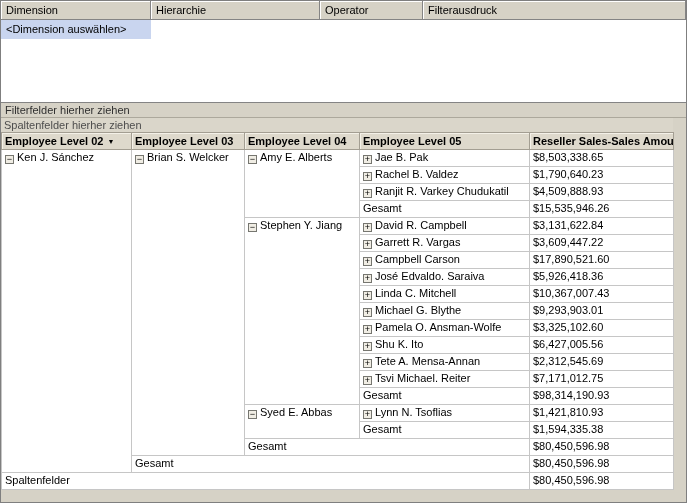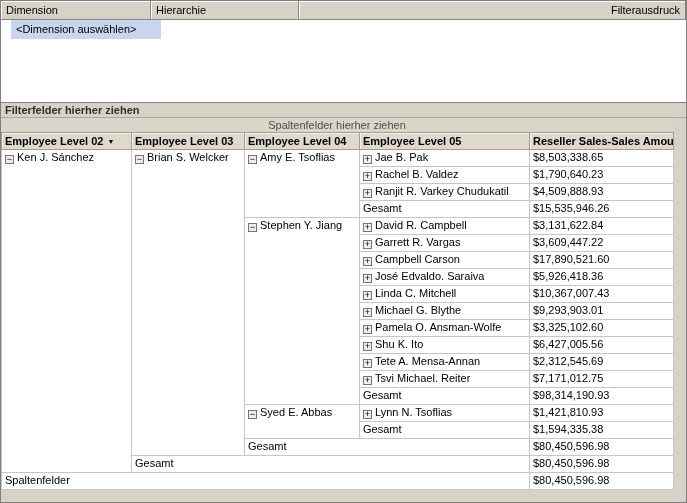--- a/index.html
+++ b/index.html
@@ -15,32 +15,32 @@
   }
 
   
   .filter-area { height:102px; background:#ffffff; border-bottom:1px solid #848484; }
   .fg-headers { display:flex; height:19px; }
   .fg-header {
     background:#d6d2c6; padding:3px 5px; white-space:nowrap; overflow:hidden;
     border-right:1px solid #848484; border-bottom:1px solid #848484;
     box-shadow:inset 1px 1px 0 #ffffff; cursor:default;
   }
-  .fgw0 { width:150px; } .fgw1 { width:148px; } .fgw2 { width:103px; } .fgw3 { flex:1;text-align:right; }
+  .fgw0 { width:150px; } .fgw1 { width:169px; } .fgw2 { width:103px; } .fgw3 { flex:1; }
   .fg-row { display:flex; height:19px; background:#ffffff; }
-  .fg-cell.selected { width:150px; background:#c9d5ef; padding:3px 5px; white-space:nowrap; overflow:hidden;margin-left:10px; }
+  .fg-cell.selected { width:150px; background:#c9d5ef; padding:3px 5px; white-space:nowrap; overflow:hidden; }
 
   
   .filter-drop {
     height:15px; background:#d6d2c6; padding:1px 4px; color:#2f2f2f;
-    border-bottom:1px solid #aca89c; line-height:13px;font-weight:bold;
+    border-bottom:1px solid #aca89c; line-height:13px;
   }
   .col-drop {
     height:14px; width:672px; background:#dad6ca; color:#4d4d4d;
-    text-align:center; padding:1px 3px; line-height:12px;
+    text-align:left; padding:1px 3px; line-height:12px;
   }
 
   
   table.pivot {
     border-collapse:collapse; table-layout:fixed; width:672px;
     background:#fff; font-size:11px;
   }
   .c0 { width:130px; } .c1 { width:113px; } .c2 { width:115px; } .c3 { width:170px; } .c4 { width:144px; }
   table.pivot th {
     height:17px; background:#ded9cc; font-weight:bold; text-align:left;
@@ -65,20 +65,21 @@
 </style>
 </head>
 <body>
 
 <div class="window">
 
   <div class="filter-area">
     <div class="fg-headers">
       <div class="fg-header fgw0">Dimension</div>
       <div class="fg-header fgw1">Hierarchie</div>
+      <div class="fg-header fgw2">Operator</div>
       <div class="fg-header fgw3">Filterausdruck</div>
     </div>
     <div class="fg-row">
       <div class="fg-cell selected">&lt;Dimension auswählen&gt;</div>
     </div>
   </div>
 
   <div class="filter-drop">Filterfelder hierher ziehen</div>
 
   <div class="col-drop">
@@ -99,21 +100,21 @@
           <th><span>Employee Level 03</span></th>
           <th><span>Employee Level 04</span></th>
           <th><span>Employee Level 05</span></th>
           <th><span>Reseller Sales-Sales Amount</span></th>
         </tr>
     </thead>
     <tbody>
         <tr>
           <td rowspan="19" class="member-cell"><span class="expander">−</span><span class="member-label">Ken J. Sánchez</span></td>
           <td rowspan="18" class="member-cell"><span class="expander">−</span><span class="member-label">Brian S. Welcker</span></td>
-          <td rowspan="4" class="member-cell"><span class="expander">−</span><span class="member-label">Amy E. Tsoflias</span></td>
+          <td rowspan="4" class="member-cell"><span class="expander">−</span><span class="member-label">Amy E. Alberts</span></td>
           <td class="member-cell"><span class="expander">+</span><span class="member-label">Jae B. Pak</span></td>
           <td class="value-cell"><span class="value-label">$8,503,338.65</span></td>
         </tr>
         <tr>
           <td class="member-cell"><span class="expander">+</span><span class="member-label">Rachel B. Valdez</span></td>
           <td class="value-cell"><span class="value-label">$1,790,640.23</span></td>
         </tr>
         <tr>
           <td class="member-cell"><span class="expander">+</span><span class="member-label">Ranjit R. Varkey Chudukatil</span></td>
           <td class="value-cell"><span class="value-label">$4,509,888.93</span></td>

